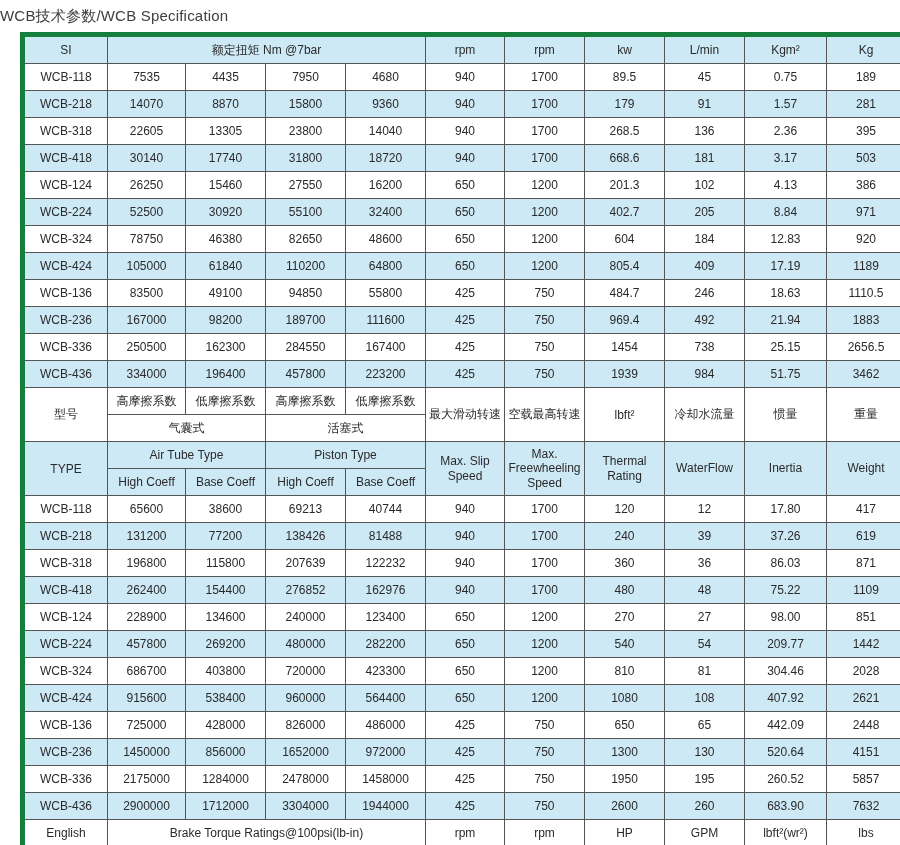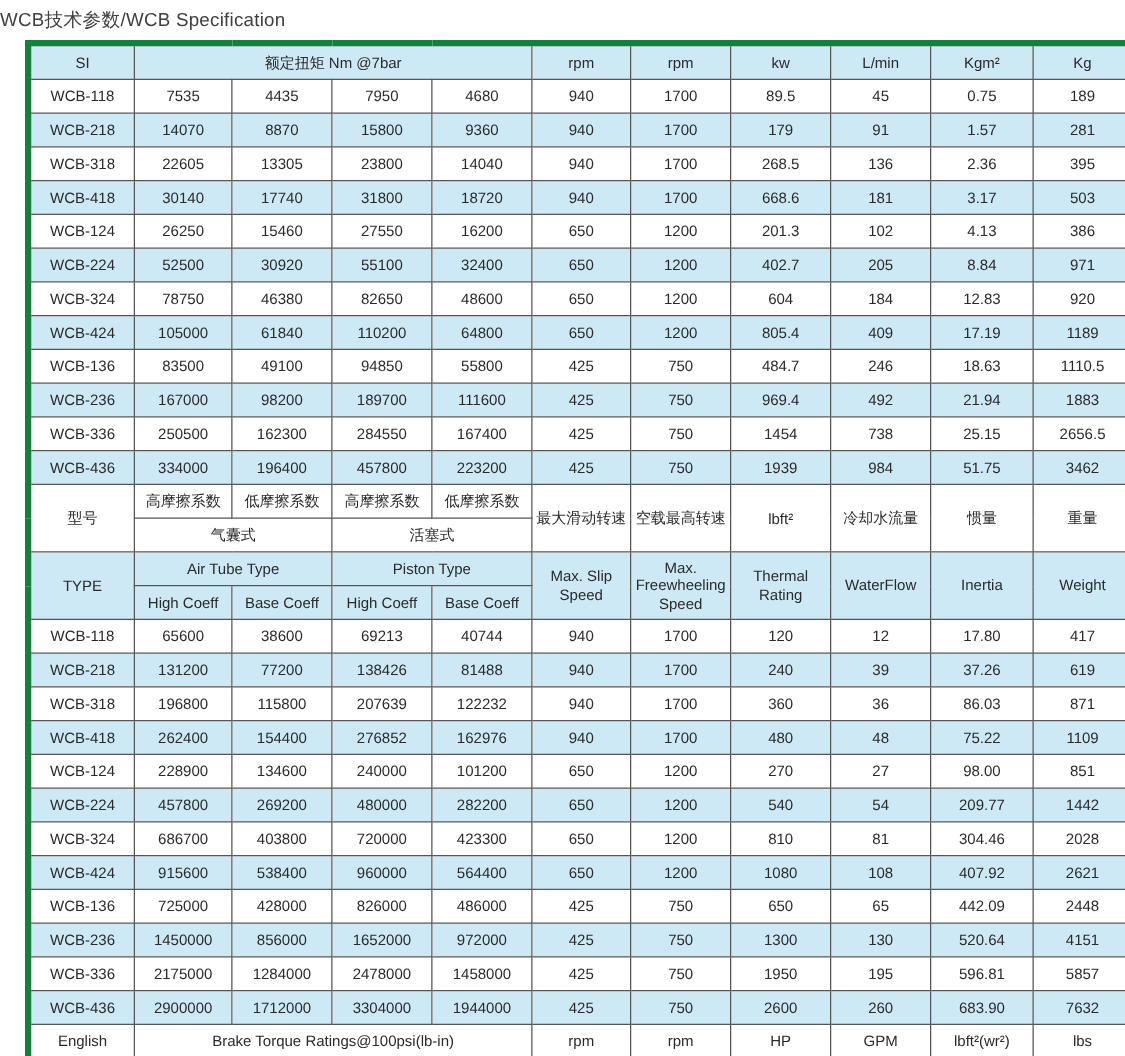--- a/index.html
+++ b/index.html
@@ -333,21 +333,21 @@
           <td>480</td>
           <td>48</td>
           <td>75.22</td>
           <td>1109</td>
         </tr>
         <tr>
           <td>WCB-124</td>
           <td>228900</td>
           <td>134600</td>
           <td>240000</td>
-          <td>101200</td>
+          <td>123400</td>
           <td>650</td>
           <td>1200</td>
           <td>270</td>
           <td>27</td>
           <td>98.00</td>
           <td>851</td>
         </tr>
         <tr class="blue">
           <td>WCB-224</td>
           <td>457800</td>
@@ -416,21 +416,21 @@
         <tr>
           <td>WCB-336</td>
           <td>2175000</td>
           <td>1284000</td>
           <td>2478000</td>
           <td>1458000</td>
           <td>425</td>
           <td>750</td>
           <td>1950</td>
           <td>195</td>
-          <td>596.81</td>
+          <td>260.52</td>
           <td>5857</td>
         </tr>
         <tr class="blue">
           <td>WCB-436</td>
           <td>2900000</td>
           <td>1712000</td>
           <td>3304000</td>
           <td>1944000</td>
           <td>425</td>
           <td>750</td>

